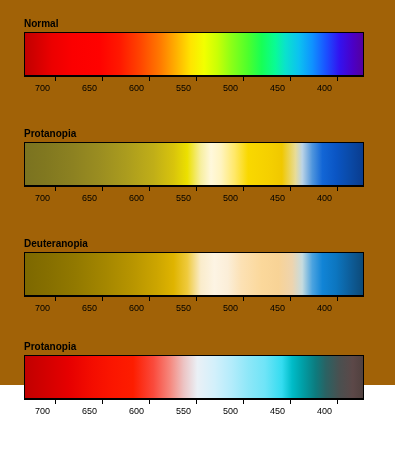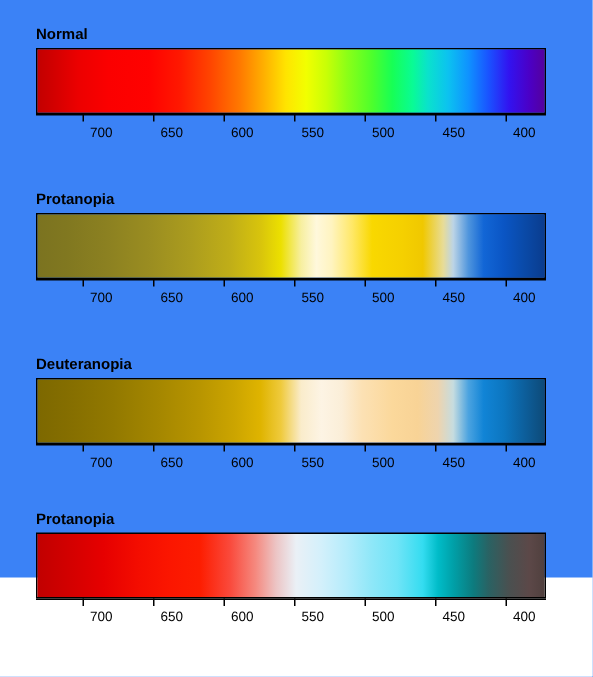--- a/index.html
+++ b/index.html
@@ -12,21 +12,21 @@
     height: 451px;
     overflow: hidden;
     font-family: "Liberation Sans", "DejaVu Sans", sans-serif;
     -webkit-font-smoothing: none;
   }
 
   #page {
     position: relative;
     width: 395px;
     height: 385px;
-    background: #3b82f6;
+    background: #a16207;
   }
 
   .panel {
     position: absolute;
     left: 0;
     width: 395px;
   }
 
   .panel-label {
     position: absolute;
@@ -81,21 +81,21 @@
     width: 1px;
     height: 5px;
     background: #000000;
   }
 
   .tick-label {
     position: absolute;
     top: 7px;
     width: 40px;
     margin-left: -20px;
-    text-align: right;
+    text-align: left;
     font-size: 9px;
     color: #000000;
     line-height: 11px;
     white-space: nowrap;
   }
 </style>
 </head>
 <body>
 
 <div id="page">

